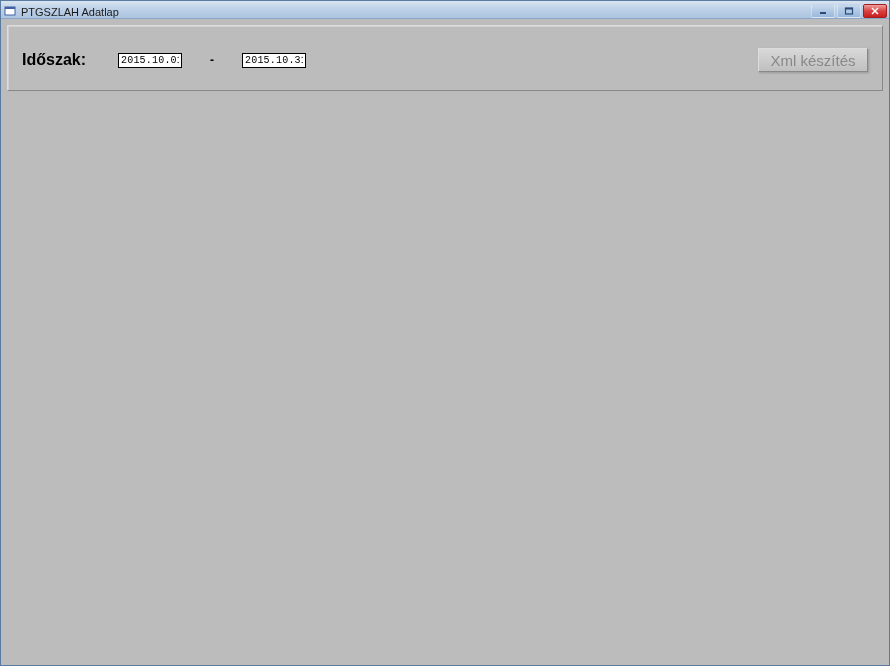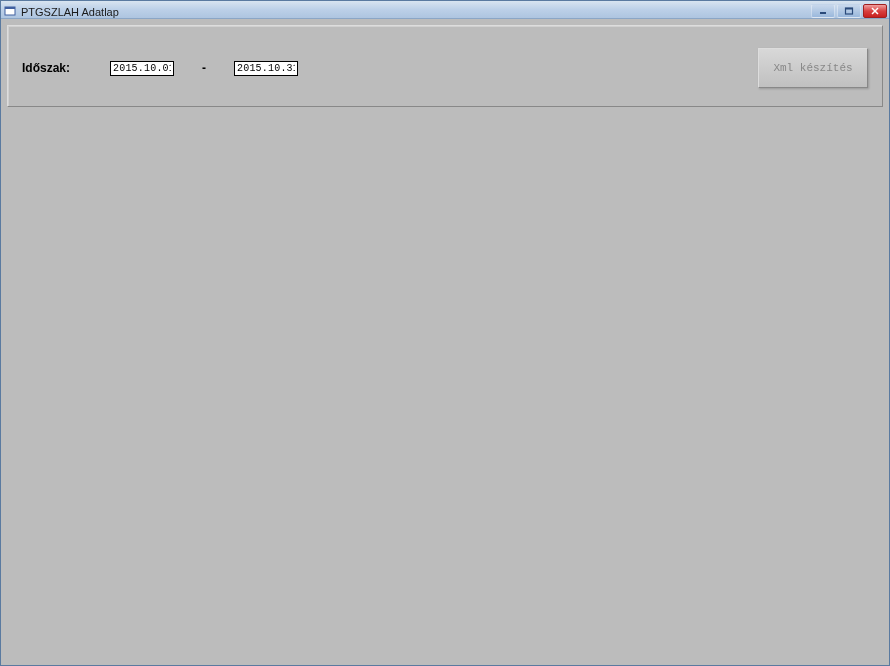--- a/index.html
+++ b/index.html
@@ -80,23 +80,23 @@
       border: 1px solid #888;
       border-top-color: #ddd;
       border-left-color: #ddd;
       padding: 22px 14px 18px 14px;
       display: flex;
       align-items: center;
       box-shadow: inset 1px 1px 0 rgba(255,255,255,0.3);
     }
     .label-period {
       font-weight: bold;
-      font-size: 12px;
+      font-size: 16px;
       color: #000;
-      margin-right: 40px;
+      margin-right: 32px;
     }
     .date-input {
       width: 64px;
       height: 15px;
       background: #fff;
       border: 1px solid #000;
       font-family: "Courier New", monospace;
       font-size: 10px;
       padding: 0 2px;
       color: #000;
@@ -106,30 +106,29 @@
       margin: 0 28px;
       font-weight: bold;
       color: #000;
       font-size: 12px;
     }
     .spacer {
       flex: 1;
     }
     .xml-button {
       width: 110px;
-      height: 40px;
+      height: 24px;
       background: linear-gradient(to bottom, #d8d8d8 0%, #c0c0c0 100%);
       border: 1px solid #888;
       border-top-color: #ddd;
       border-left-color: #ddd;
       color: #888;
-      font-size: 11px;
+      font-size: 15px;
       cursor: default;
       box-shadow: 1px 1px 2px rgba(0,0,0,0.2);
-      font-family: Liberation Mono, monospace;
     }
   </style>
 </head>
 <body>
 
 <div class="window">
   <div class="titlebar">
     <div class="titlebar-icon">
       <svg width="12" height="12" viewBox="0 0 12 12">
         <rect x="1" y="2" width="10" height="8" fill="#fff" stroke="#4060a0" stroke-width="1"></rect>

